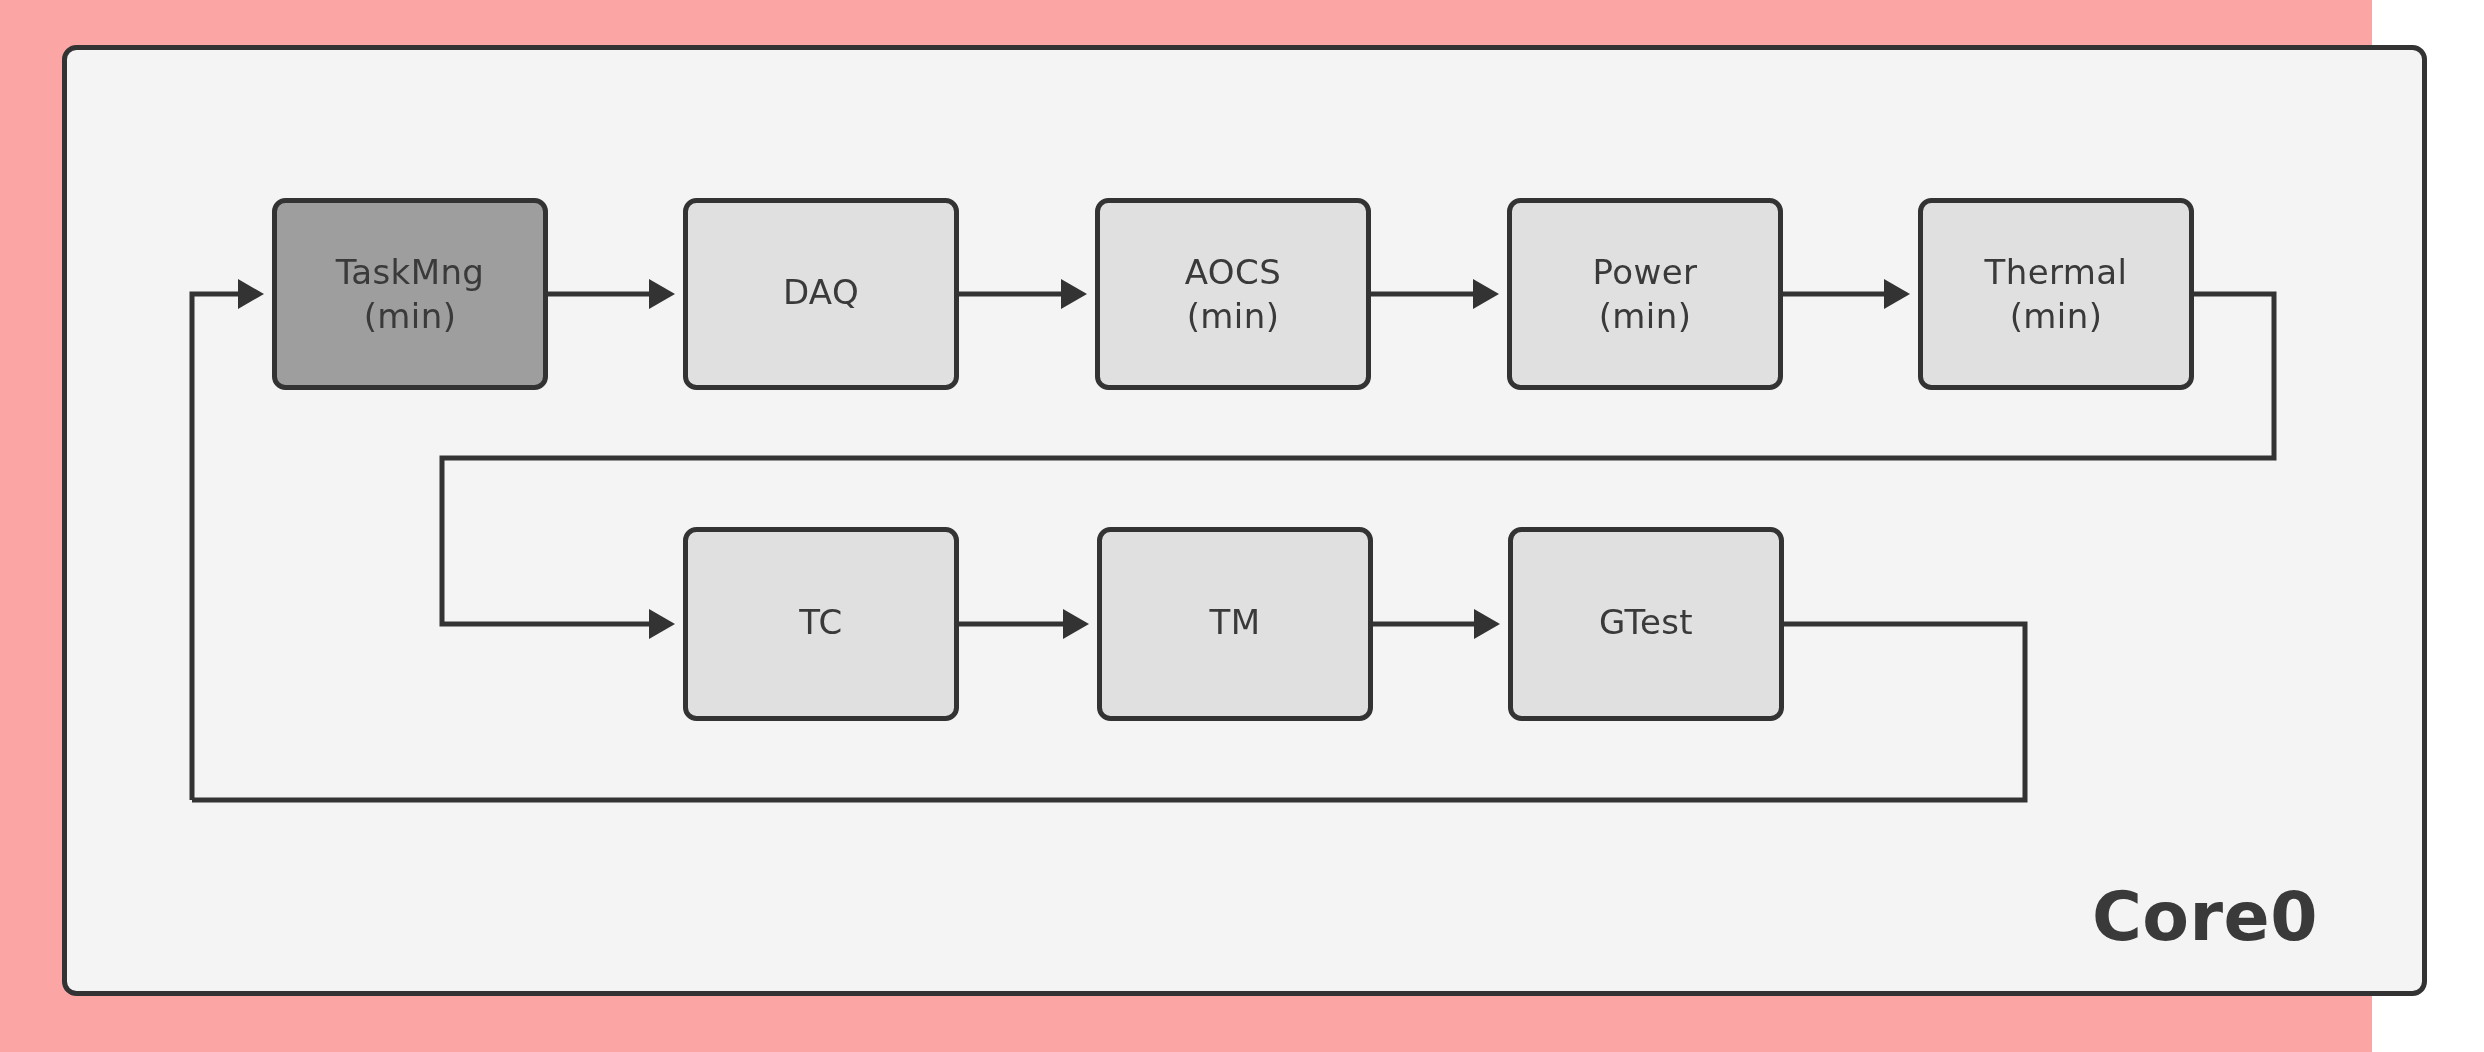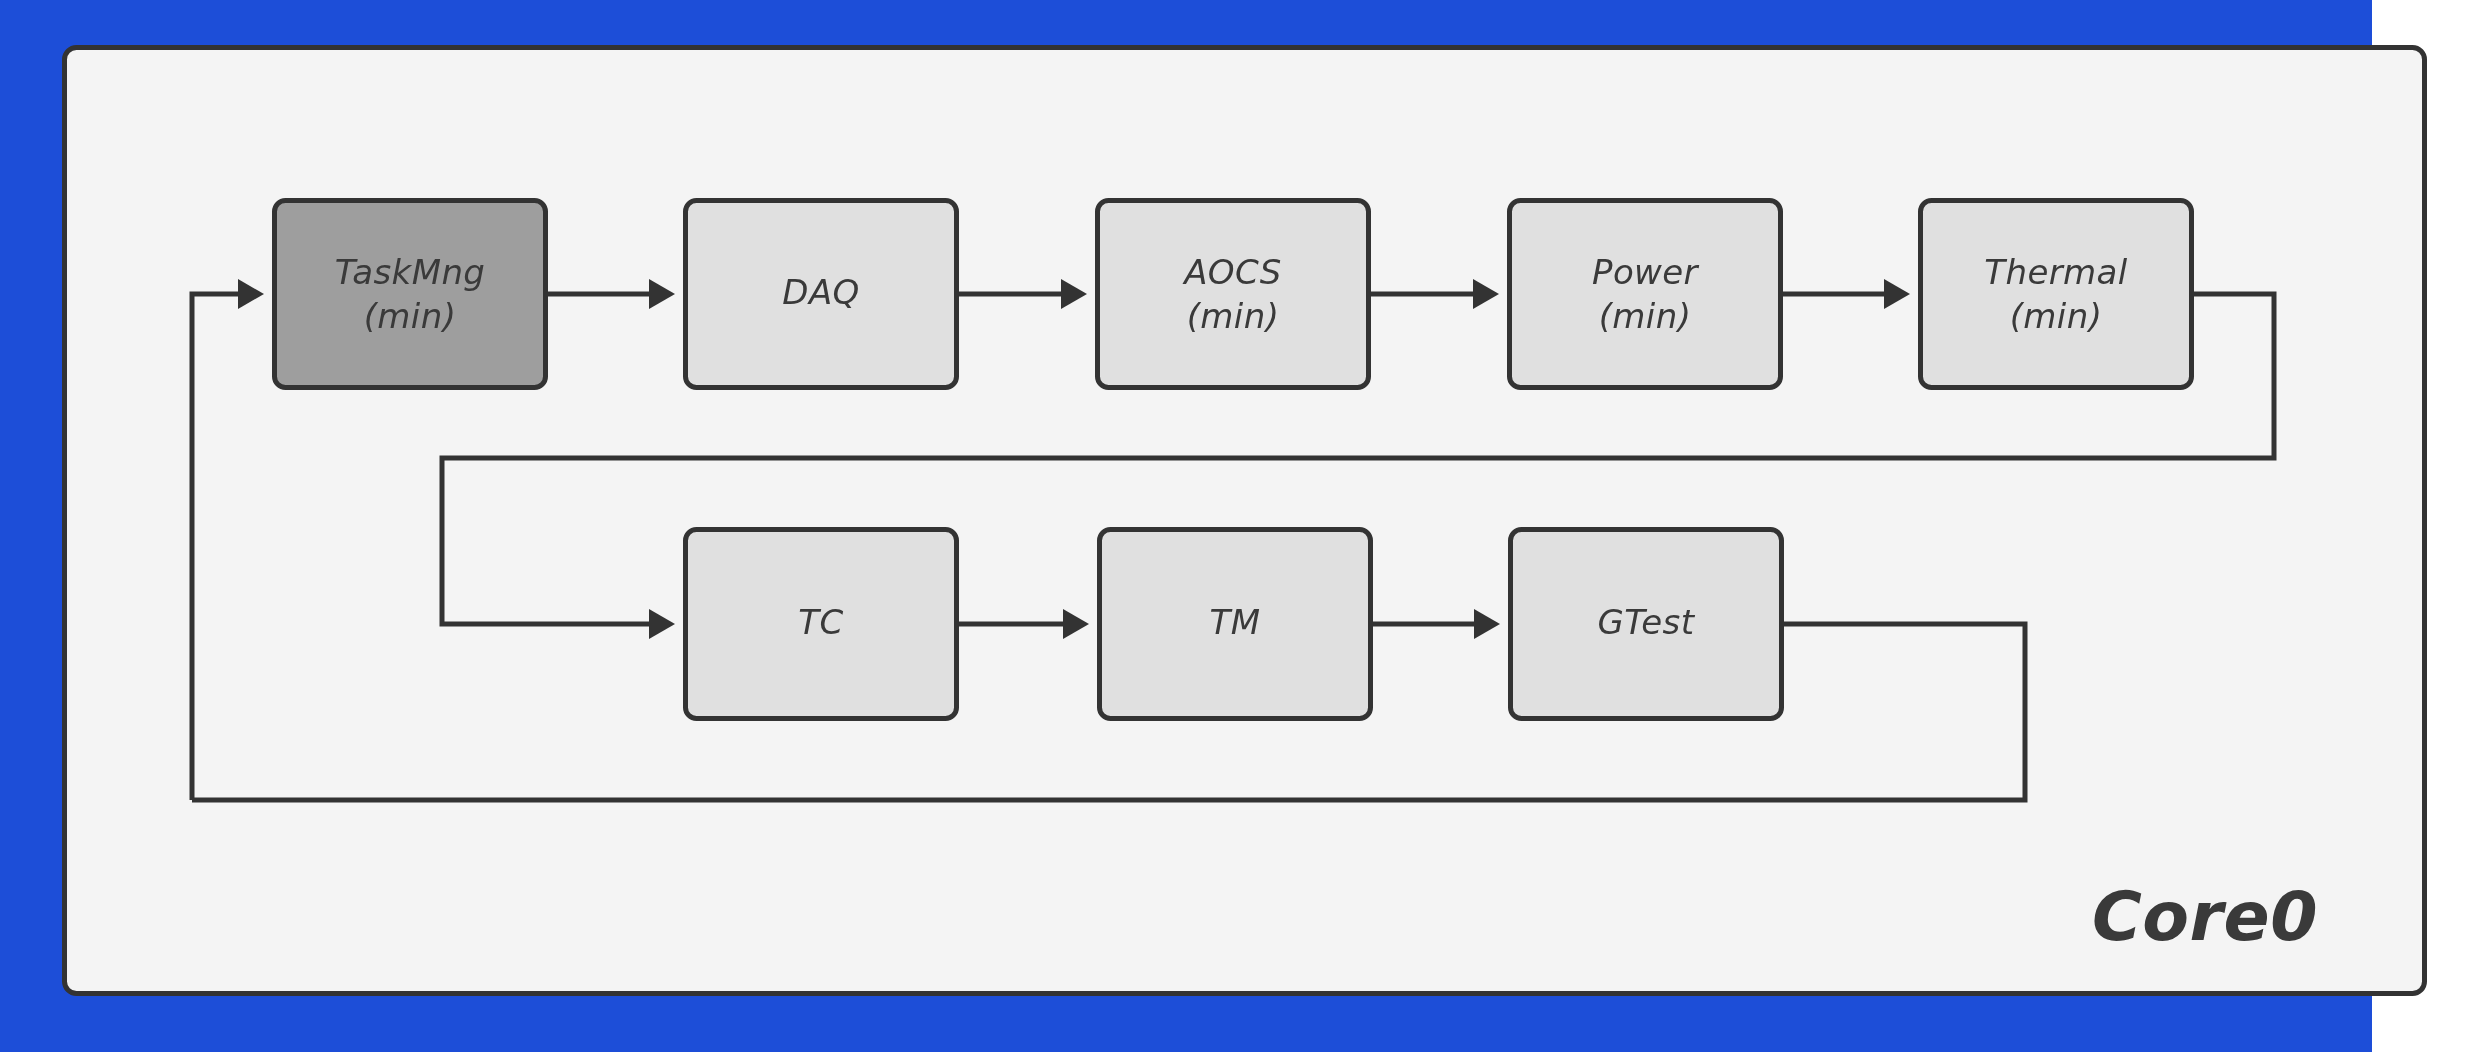--- a/index.html
+++ b/index.html
@@ -11,22 +11,21 @@
   body {
     width: 2484px;
     height: 1052px;
     font-family: "DejaVu Sans", "Liberation Sans", sans-serif;
     overflow: hidden;
   }
   #stage {
     position: relative;
     width: 2372px;
     height: 1052px;
-    background: #1d4ed8;
-    font-style: italic;
+    background: #fca5a5;
   }
   #diagram-svg {
     position: absolute;
     left: 0;
     top: 0;
     width: 2484px;
     height: 1052px;
   }
   .node-label {
     font-family: "DejaVu Sans", "Liberation Sans", sans-serif;

